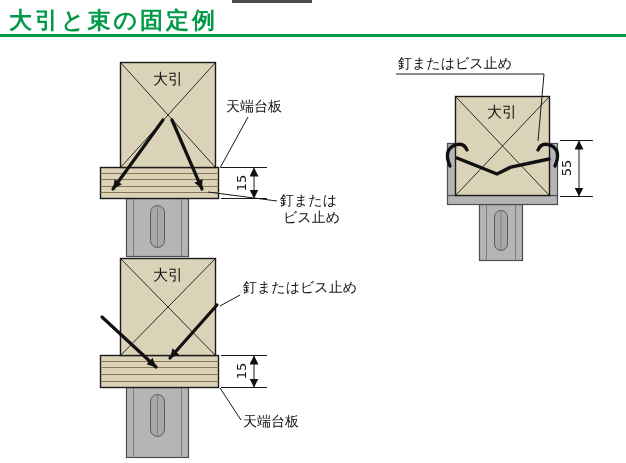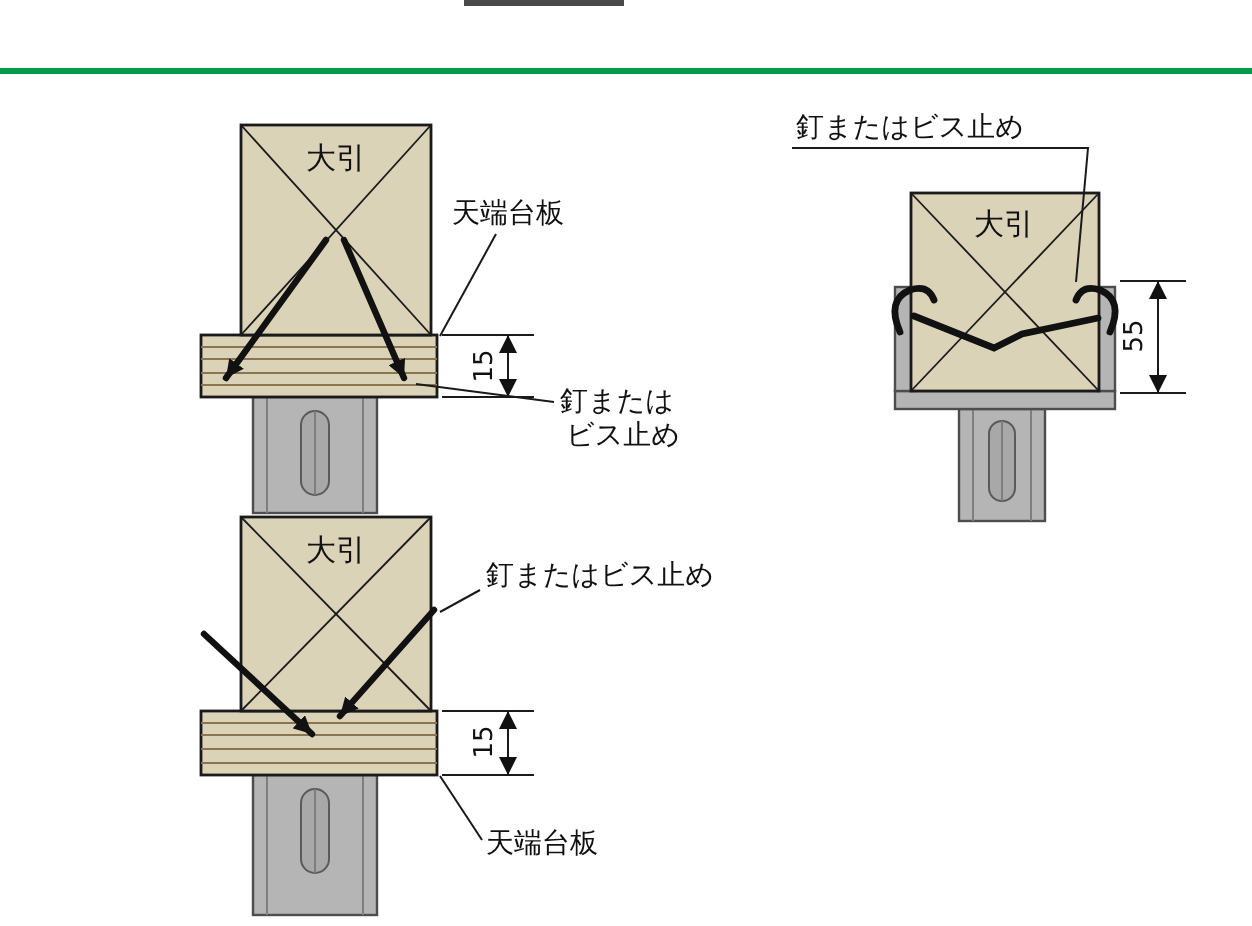--- a/index.html
+++ b/index.html
@@ -30,20 +30,21 @@
   .screw { stroke:#111; stroke-width:3.2; fill:none; stroke-linecap:round; }
   .clip  { stroke:#111; stroke-width:3.4; fill:none; stroke-linecap:round; }
   .dim, .leader { stroke:#1a1a1a; stroke-width:1; fill:none; }
 </style>
 </head>
 <body>
 
 <div class="page">
 
   <div class="top-artifact"></div>
+  <div class="title">大引と束の固定例</div>
   <div class="rule"></div>
 
   <svg class="canvas" width="626" height="463" viewBox="0 0 626 463">
     <defs>
       <marker id="arr" viewBox="0 0 10 10" refX="10" refY="5" markerWidth="9" markerHeight="9" orient="auto-start-reverse" markerUnits="userSpaceOnUse">
         <path d="M0,0 L10,5 L0,10 Z" fill="#111"></path>
       </marker>
     </defs>
 
     <g>

